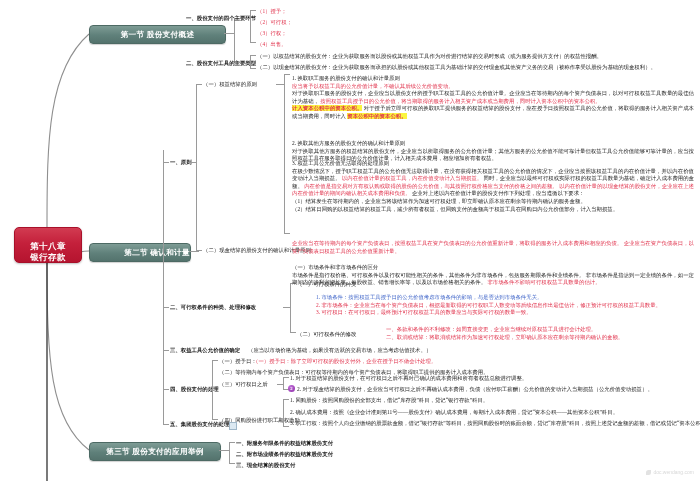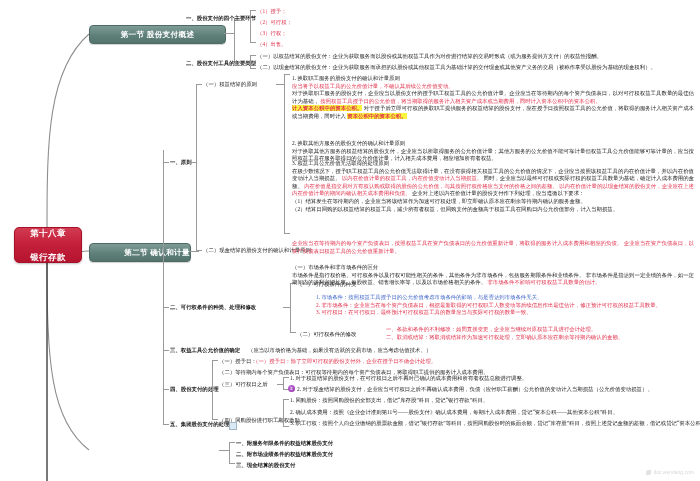--- a/index.html
+++ b/index.html
@@ -14,21 +14,21 @@
   svg.links{position:absolute;left:0;top:0;width:700px;height:481px;pointer-events:none;}
 
   
   .root-node{
     position:absolute;left:14px;top:227px;width:66px;height:34px;
     border-radius:5px;
     background:linear-gradient(180deg,#d23b51 0%,#c4203b 45%,#b5142f 100%);
     border:1px solid #a8102a;
     box-shadow:0 1px 2px rgba(0,0,0,.25);
     color:#fff;font-size:8.5px;line-height:10.5px;font-weight:bold;
-    display:flex;flex-direction:column;align-items:center;justify-content:space-between;
+    display:flex;flex-direction:column;align-items:center;justify-content:flex-end;
     text-align:center;letter-spacing:.4px;
   }
 
   
   .sec-node{
     position:absolute;height:17px;border-radius:4px;
     background:linear-gradient(180deg,#7e9c95 0%,#5f807a 55%,#54736d 100%);
     border:1px solid #4d6a64;
     box-shadow:0 1px 1px rgba(0,0,0,.18);
     color:#ffffff;font-size:7.6px;font-weight:bold;
@@ -88,20 +88,23 @@
   <div class="root-node">
     <span>第十八章</span>
     <span>银行存款</span>
   </div>
 
   <div class="sec-node" id="sec1">
     <span>第一节 股份支付概述</span>
   </div>
   <div class="sec-node" id="sec2">
     <span>第二节 确认和计量</span>
+  </div>
+  <div class="sec-node" id="sec3">
+    <span>第三节 股份支付的应用举例</span>
   </div>
 
   <div class="tick" style="left:224px;top:33px;width:10px;"></div>
   <div class="brk" style="left:234px;top:18px;height:45px;"></div>
 
   <div class="txt b" style="left:186px;top:15px;">一、股份支付的四个主要环节</div>
   <div class="tick" style="left:243px;top:18px;width:7px;"></div>
   <div class="brk" style="left:250px;top:10px;height:33px;"></div>
   <div class="txt red" style="left:257px;top:8px;">（1）授予；</div>
   <div class="txt red" style="left:257px;top:19px;">（2）可行权；</div>

